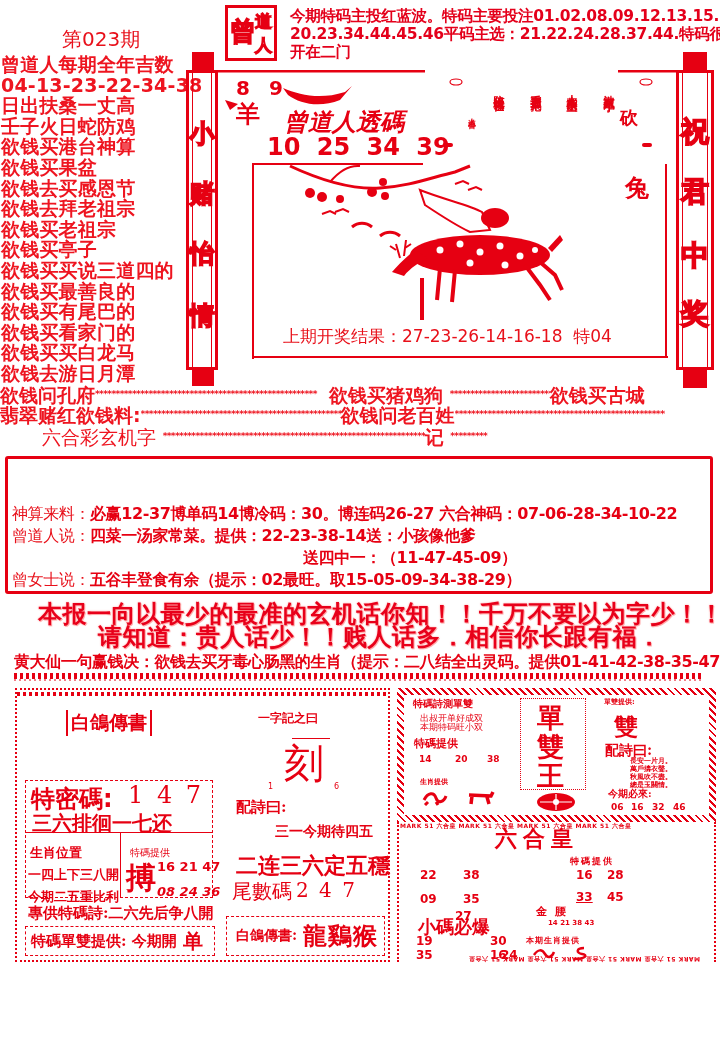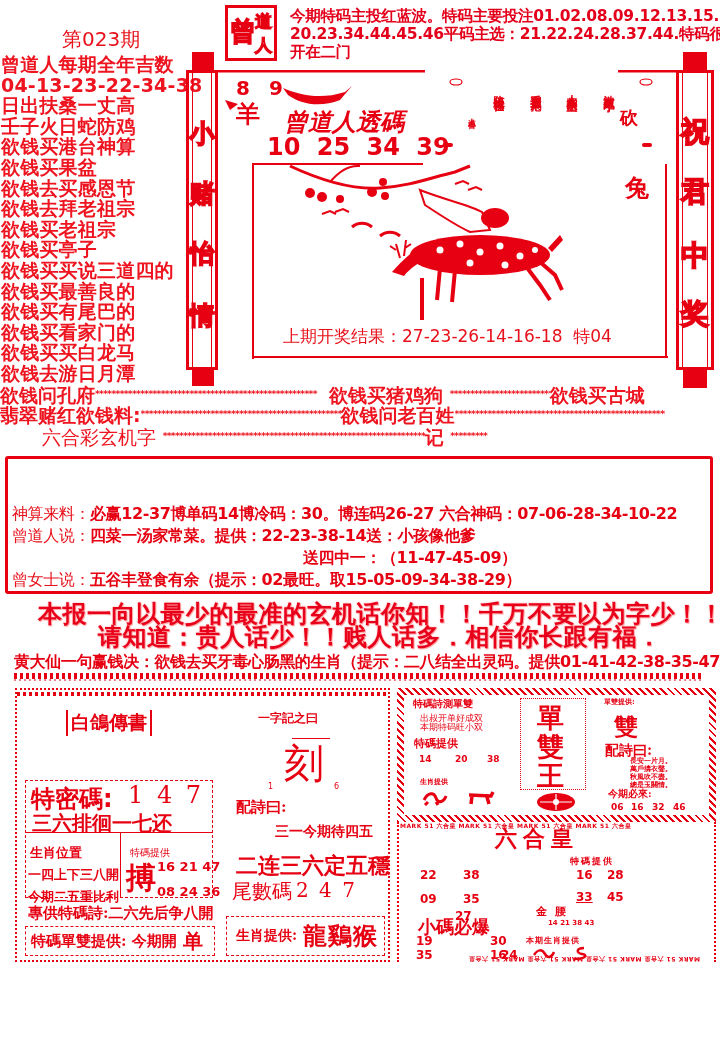--- a/index.html
+++ b/index.html
@@ -206,38 +206,38 @@
   <div class="abs serif" style="left:128px;top:781px;font-size:24px;word-spacing:6px;">1 4 7</div>
   <div class="abs serif b" style="left:32px;top:810px;font-size:20px;">三六排徊一七还</div>
   <div class="hl" style="left:26px;top:832px;width:186px;height:1px;"></div>
   <div class="hl" style="left:120px;top:832px;width:1px;height:66px;"></div>
   <div class="abs b serif" style="left:30px;top:844px;font-size:13px;">生肖位置</div>
   <div class="abs b serif" style="left:28px;top:866px;font-size:13px;">一四上下三八開</div>
   <div class="abs b serif" style="left:28px;top:888px;font-size:13px;">今期二五重比利</div>
   <div class="abs" style="left:130px;top:846px;font-size:10px;">特碼提供</div>
   <div class="abs b serif" style="left:126px;top:858px;font-size:30px;">搏</div>
   <div class="abs b" style="left:157px;top:859px;font-size:13px;">16 21 47</div>
-  <div class="abs b" style="left:157px;top:884px;font-size:13px;">08 24 36</div>
+  <div class="abs b" style="left:157px;top:884px;font-size:13px;font-style:italic;">08 24 36</div>
   <div class="abs b serif" style="left:28px;top:904px;font-size:15px;">專供特碼詩:二六先后争八開</div>
   <div class="dashbox" style="left:25px;top:926px;width:190px;height:30px;"></div>
   <div class="abs b serif" style="left:31px;top:932px;font-size:15px;">特碼單雙提供: 今期開</div>
   <div class="abs b" style="left:183px;top:928px;font-size:20px;">单</div>
 
   <div class="abs b serif" style="left:258px;top:710px;font-size:12px;">一字記之曰</div>
   <div class="hl" style="left:292px;top:738px;width:38px;height:1px;"></div>
   <div class="abs serif" style="left:284px;top:736px;font-size:40px;">刻</div>
   <div class="abs" style="left:268px;top:782px;font-size:8px;">1</div>
   <div class="abs" style="left:334px;top:782px;font-size:8px;">6</div>
   <div class="abs b serif" style="left:236px;top:798px;font-size:15px;">配詩曰:</div>
   <div class="abs b serif" style="left:275px;top:823px;font-size:14px;">三一今期待四五</div>
   <div class="abs b" style="left:236px;top:851px;font-size:22px;">二连三六定五穩</div>
   <div class="abs serif" style="left:232px;top:878px;font-size:20px;">尾數碼</div>
   <div class="abs serif" style="left:296px;top:878px;font-size:20px;word-spacing:4px;">2 4 7</div>
   <div class="dashbox" style="left:226px;top:916px;width:159px;height:40px;"></div>
-  <div class="abs b serif" style="left:236px;top:927px;font-size:14px;">生肖提供:</div>
+  <div class="abs b serif" style="left:236px;top:927px;font-size:14px;">白鴿傳書:</div>
   <div class="abs b serif" style="left:303px;top:920px;font-size:24px;letter-spacing:1px;">龍鷄猴</div>
 
   <div class="hatch" style="left:397px;top:688px;width:319px;height:134px;"></div>
   <div class="abs b" style="left:413px;top:697px;font-size:10px;">特碼詩測單雙</div>
   <div class="abs serif" style="left:420px;top:714px;font-size:9px;line-height:9px;">
     <div>出叔开单好成双</div>
     <div>本期特码旺小双</div>
   </div>
   <div class="abs b serif" style="left:414px;top:736px;font-size:11px;">特碼提供</div>
   <div class="small" style="left:419px;top:754px;">14</div>

